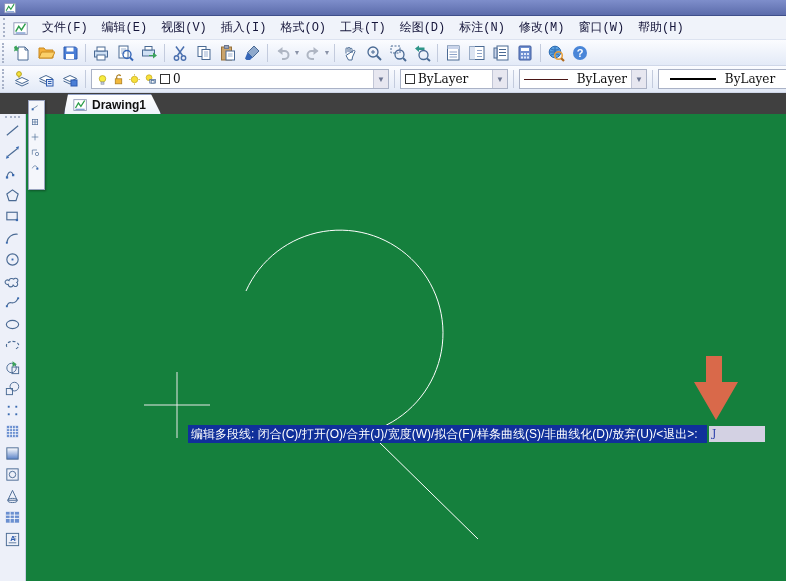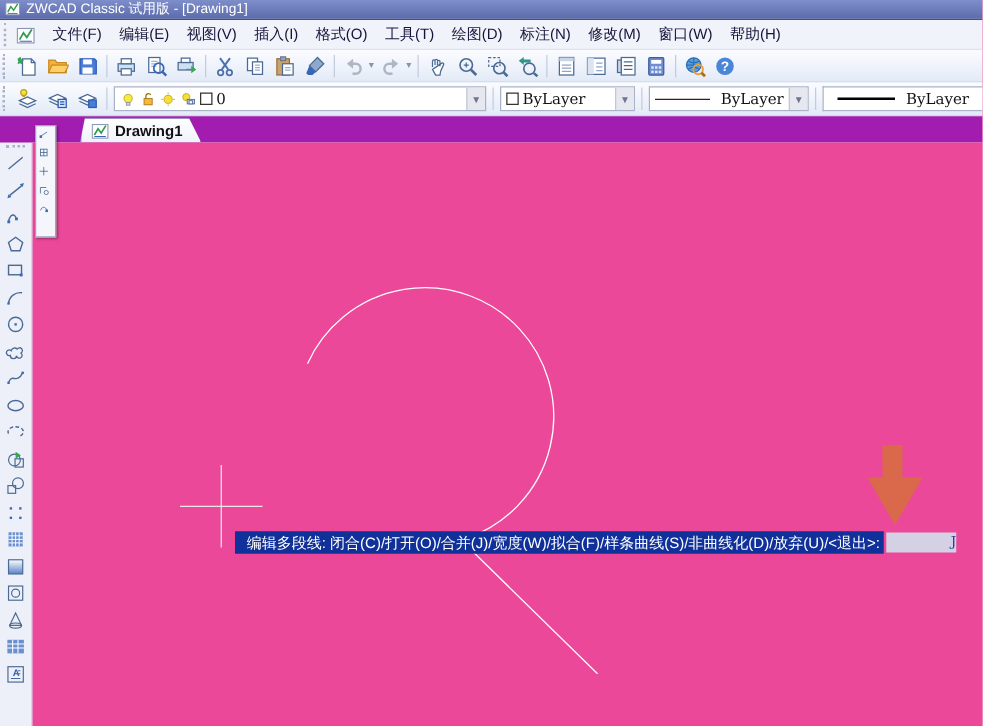--- a/index.html
+++ b/index.html
@@ -31,63 +31,62 @@
   .combo { height:20px; background:#fff; border:1px solid #aab2c6; display:flex; align-items:center; margin:0 2px; overflow:hidden; }
   .combo .cbody { display:flex; align-items:center; gap:3px; padding:0 4px; flex:1 1 auto; overflow:hidden; }
   .combo .cval { font-family:"DejaVu Serif", serif; font-size:12px; color:#111; white-space:nowrap; }
   .combo .carrow { width:15px; height:100%; background:#e7e7f0; border-left:1px solid #c2c6d6; color:#6c7692; font-size:8px; display:flex; align-items:center; justify-content:center; flex:0 0 auto; }
   .combo svg { width:13px; height:13px; flex:0 0 auto; }
   .swatch { width:10px; height:10px; border:1px solid #333; background:#fff; flex:0 0 auto; }
   .ltline { width:46px; height:0; border-top:1px solid #4a1616; margin-right:6px; }
   .lwline { width:46px; height:2px; background:#000; margin-right:6px; }
 
   
-  .tabrow { height:21px; background:#a21caf; display:flex; align-items:flex-end; padding-left:64px; position:relative; }
+  .tabrow { height:21px; background:#404040; display:flex; align-items:flex-end; padding-left:64px; position:relative; }
   .tab { height:20px; background:linear-gradient(#ffffff,#eef2fa); border:1px solid #93a2c8; border-bottom:none; display:flex; align-items:center; gap:4px; padding:0 14px 0 8px; clip-path:polygon(0 100%, 4px 0, calc(100% - 10px) 0, 100% 100%); }
   .tab .dwgicon { width:15px; height:13px; }
   .tab .tlabel { font-size:12px; font-weight:bold; color:#111; }
 
   
   .main { display:flex; height:467px; }
   .leftbar { width:26px; background:#edf0f9; border-right:1px solid #c8d0e4; display:flex; flex-direction:column; align-items:center; padding-top:1px; }
   .leftbar .hgrip { width:60%; border-top:2px dotted #a8b2c8; margin:1px 0 2px; }
   .dbtn { width:22px; height:21.5px; display:flex; align-items:center; justify-content:center; border:1px solid transparent; }
   .dbtn svg { width:17px; height:17px; }
 
-  .canvas { position:relative; flex:1 1 auto; background:#ec4899; overflow:hidden;text-align:right; }
+  .canvas { position:relative; flex:1 1 auto; background:#15803d; overflow:hidden; }
   .entities { position:absolute; left:0; top:0; }
 
   .prompt { position:absolute; left:162px; top:311px; width:519px; height:18px; line-height:18px; background:#10309a; color:#fff; font-size:12px; padding:0 3px; white-space:nowrap; overflow:hidden; }
   .cmdinput { position:absolute; left:683px; top:312px; width:56px; height:16px; background:#d3d1e3; color:#2a3faa; font-size:11px; line-height:16px; padding-left:3px; font-family:"DejaVu Serif", serif; }
 
   .dn-arrow { position:absolute; left:668px; top:242px; width:48px; height:66px; }
 
   .minibar { position:absolute; left:28px; top:100px; width:17px; height:90px; background:#f4f6fb; border:1px solid #9aa4c0; box-shadow:1px 1px 2px rgba(0,0,0,.35); display:flex; flex-direction:column; align-items:center; padding-top:2px; gap:3px; z-index:5; }
   .minibar svg { width:12px; height:12px; }
 </style>
 </head>
 <body>
 
 <div class="titlebar">
   <span class="ticon"><svg viewBox="0 0 18 18">
         <rect x="1" y="2" width="15" height="13" fill="#fff" stroke="#8a94b4"></rect>
         <path d="M3 12l3.5-6 3 4 4.5-7" fill="none" stroke="#2d9e4a" stroke-width="1.6"></path>
         <path d="M3 13.5h11" stroke="#3566b8"></path>
       </svg></span>
-  <span class="ttext">ZWCAD Classic 试用版 - [Drawing1]</span>
 </div>
 
 <div class="menubar">
   <span class="grip"></span>
   <span class="dwgicon"><svg viewBox="0 0 18 18">
         <rect x="1" y="2" width="15" height="13" fill="#fff" stroke="#8a94b4"></rect>
         <path d="M3 12l3.5-6 3 4 4.5-7" fill="none" stroke="#2d9e4a" stroke-width="1.6"></path>
         <path d="M3 13.5h11" stroke="#3566b8"></path>
       </svg></span>
-  <div id="menu-items" style="display:flex;align-items:center;">
+  <div id="menu-items" style="display:flex;align-items:center;font-family:Liberation Mono, monospace;">
       <div class="menu-item">文件(F)</div>
       <div class="menu-item">编辑(E)</div>
       <div class="menu-item">视图(V)</div>
       <div class="menu-item">插入(I)</div>
       <div class="menu-item">格式(O)</div>
       <div class="menu-item">工具(T)</div>
       <div class="menu-item">绘图(D)</div>
       <div class="menu-item">标注(N)</div>
       <div class="menu-item">修改(M)</div>
       <div class="menu-item">窗口(W)</div>

